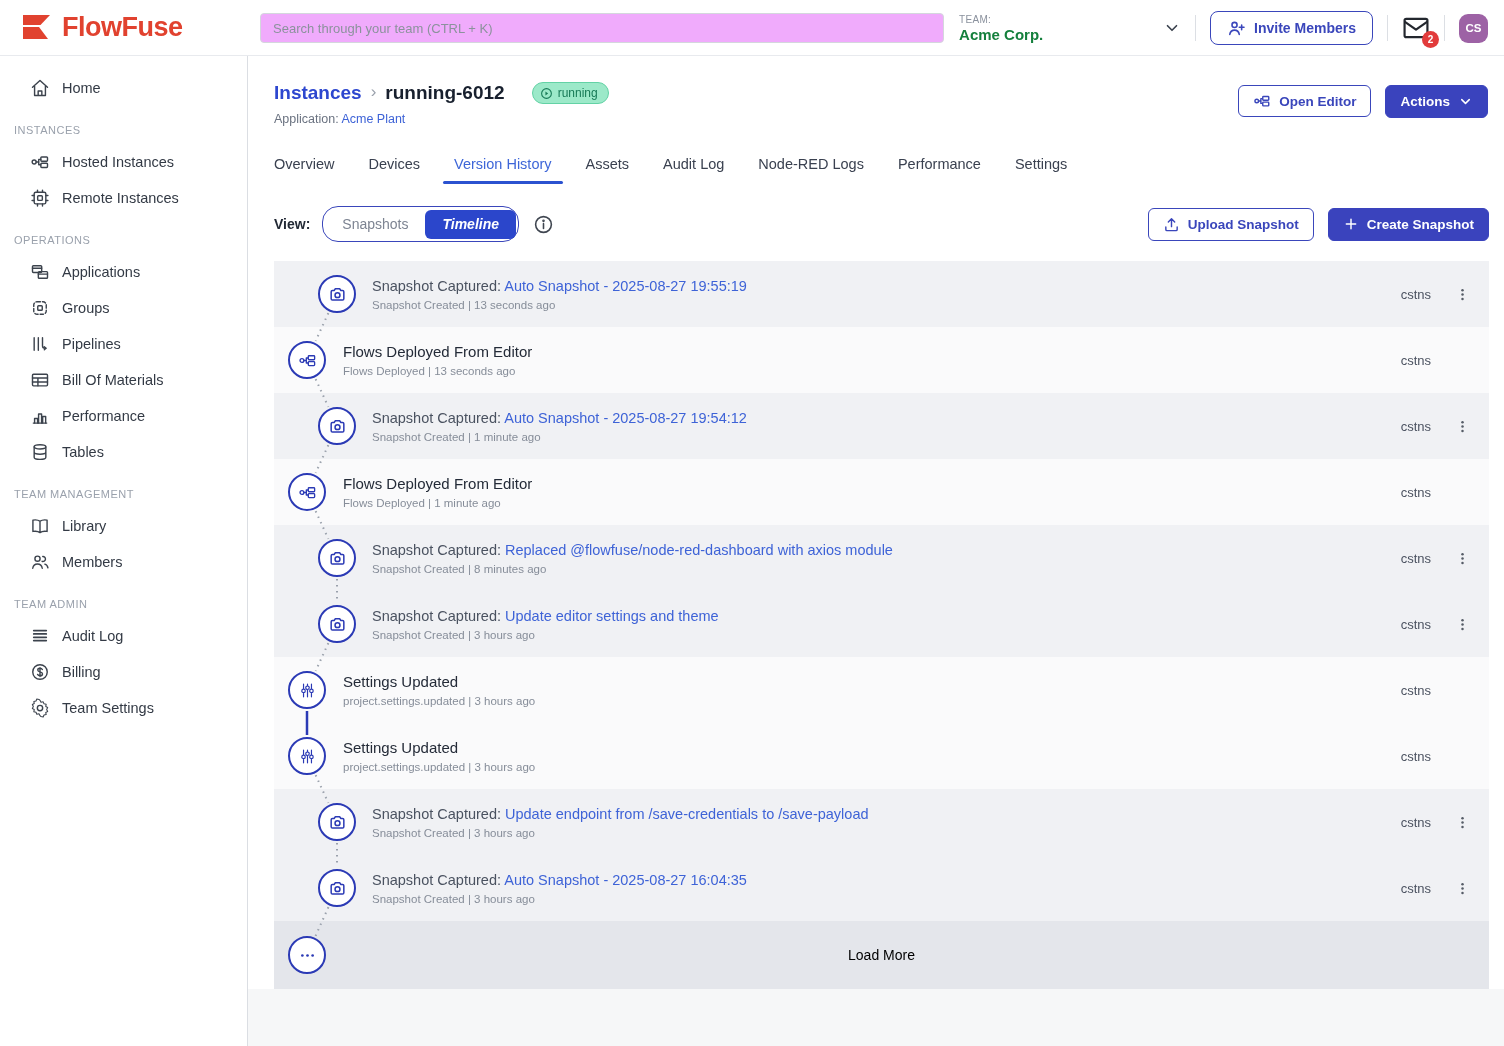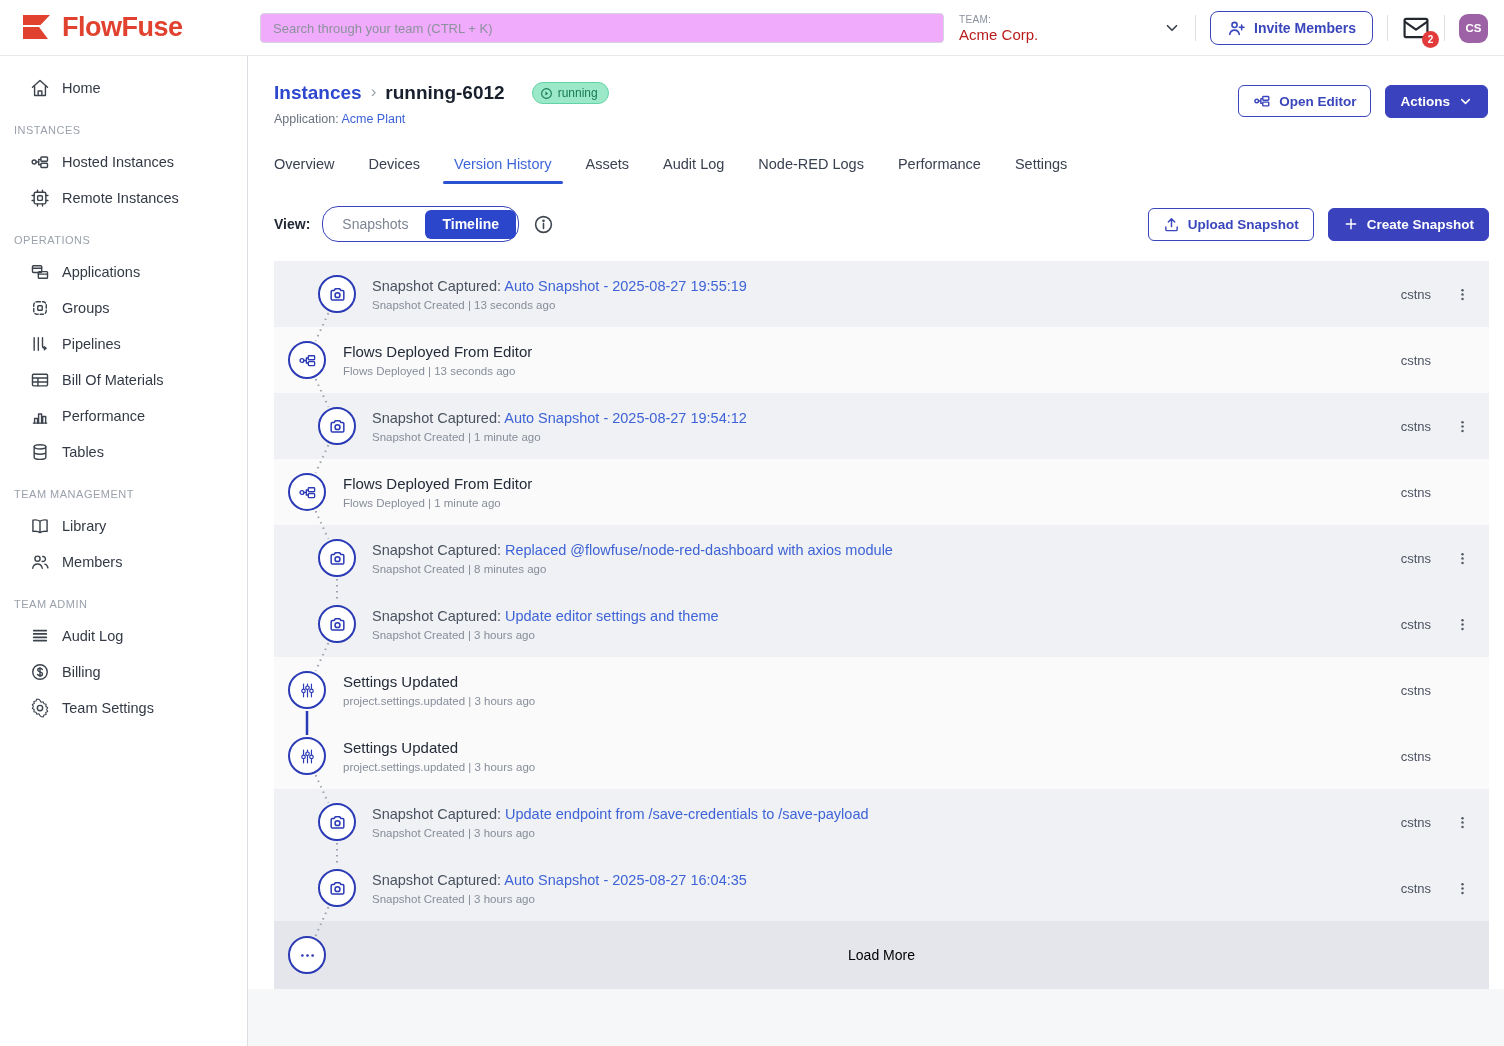--- a/index.html
+++ b/index.html
@@ -10,21 +10,21 @@
   
   .header { position:absolute; top:0; left:0; right:0; height:56px; background:#fff; border-bottom:1px solid #e8eaee; z-index:10; }
   .brand { position:absolute; left:20px; top:12px; display:flex; align-items:center; gap:8px; }
   .brand-name { font-size:27px; font-weight:bold; color:#e1422f; letter-spacing:-0.5px; }
   .search-input { position:absolute; left:260px; top:13px; width:684px; height:30px; border:1px solid #d4d7dd; border-radius:4px; padding:0 12px; font-size:13px; color:#333; font-family:"Liberation Sans",sans-serif; background:#f0abfc; }
   .search-input::placeholder { color:#8b929c; }
   .header-right { position:absolute; right:16px; top:0; height:56px; display:flex; align-items:center; gap:14px; }
   .team-block { display:flex; align-items:center; width:222px; cursor:pointer; }
   .team-texts { flex:1; }
   .team-label { font-size:10px; color:#8a919d; letter-spacing:.3px; }
-  .team-name { font-size:15px; color:#b91c1c; margin-top:1px; }
+  .team-name { font-size:15px; color:#15803d; margin-top:1px;font-weight:bold; }
   .hdr-divider { width:1px; height:26px; background:#dcdfe4; }
   .invite-btn { display:flex; align-items:center; gap:8px; height:34px; padding:0 16px; border:1.5px solid #3a46bb; border-radius:8px; background:#fff; color:#3a46bb; font-weight:bold; font-size:14px; cursor:pointer; font-family:inherit; }
   .mail-wrap { position:relative; width:28px; height:24px; color:#23272e; cursor:pointer; }
   .mail-badge { position:absolute; right:-9px; bottom:-8px; min-width:17px; height:17px; border-radius:9px; background:#e23b3b; color:#fff; font-size:10px; font-weight:bold; display:flex; align-items:center; justify-content:center; padding:0 4px; }
   .avatar { width:29px; height:29px; border-radius:9px; background:#9d62a5; color:#fff; font-size:11.5px; font-weight:bold; display:flex; align-items:center; justify-content:center; cursor:pointer; }
 
   
   .sidebar { position:absolute; top:56px; left:0; bottom:0; width:248px; background:#fff; border-right:1px solid #dbdee3; padding-top:14px; z-index:5; }
   .side-section-label { padding:18px 14px 8px 14px; font-size:11px; color:#9aa1ac; letter-spacing:.5px; }
   .side-item { display:flex; align-items:center; gap:12px; height:36px; padding-left:30px; cursor:pointer; color:#333a45; }
@@ -50,21 +50,21 @@
 
   .tabs { position:absolute; left:15px; top:90px; display:flex; }
   .tab { padding:10px 11px 12px 11px; margin-right:12px; font-size:14.5px; color:#3a4150; cursor:pointer; position:relative; }
   .tab.active { color:#3e66d8; }
   .tab.active::after { content:""; position:absolute; left:0; right:0; bottom:0; height:3px; border-radius:2px; background:#2b52d0; }
 
   .toolbar { position:absolute; left:26px; right:15px; top:148px; height:40px; display:flex; align-items:center; }
   .view-label { font-size:14px; color:#222935; font-weight:bold; margin-right:12px; }
   .toggle { display:flex; align-items:center; height:36px; border:1.5px solid #3a46bb; border-radius:16px; background:#fff; padding:2px; }
   .toggle-opt { height:29px; display:flex; align-items:center; padding:0 17px; font-size:14px; color:#7d8492; border-radius:6px; cursor:pointer; }
-  .toggle-opt.active { background:#2b46cb; color:#fff; font-weight:bold; }
+  .toggle-opt.active { background:#2b46cb; color:#fff; font-weight:bold;font-style:italic; }
   .info-btn { width:21px; height:21px; margin-left:14px; color:#3f4650; cursor:pointer; }
   .toolbar-right { margin-left:auto; display:flex; gap:14px; }
 
   
   .list { position:absolute; left:26px; top:205px; width:1215px; }
   .row { display:flex; align-items:center; height:66px; position:relative; }
   .row.tone-gray { background:#f0f1f4; }
   .row.tone-white { background:#fafafb; }
   .row-text.indent-snapshot { margin-left:98px; }
   .row-text.indent-event { margin-left:69px; }

